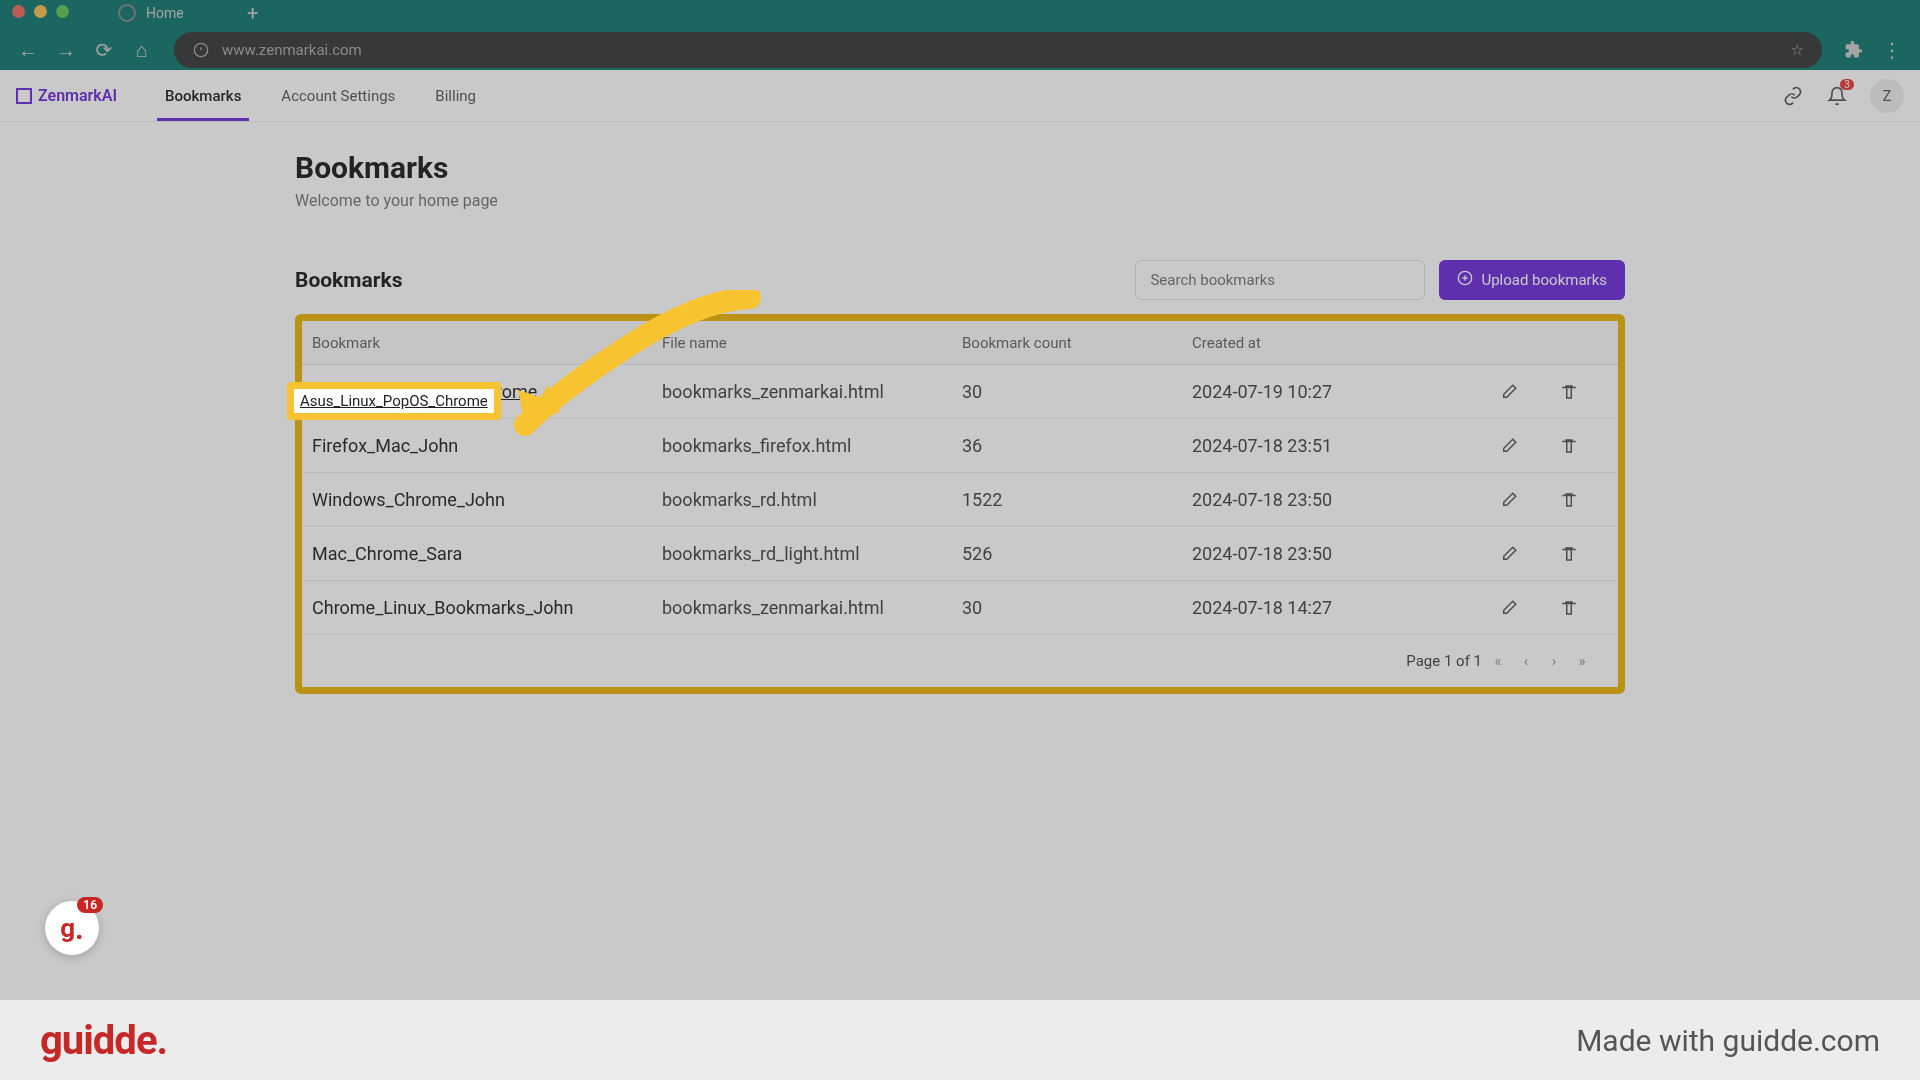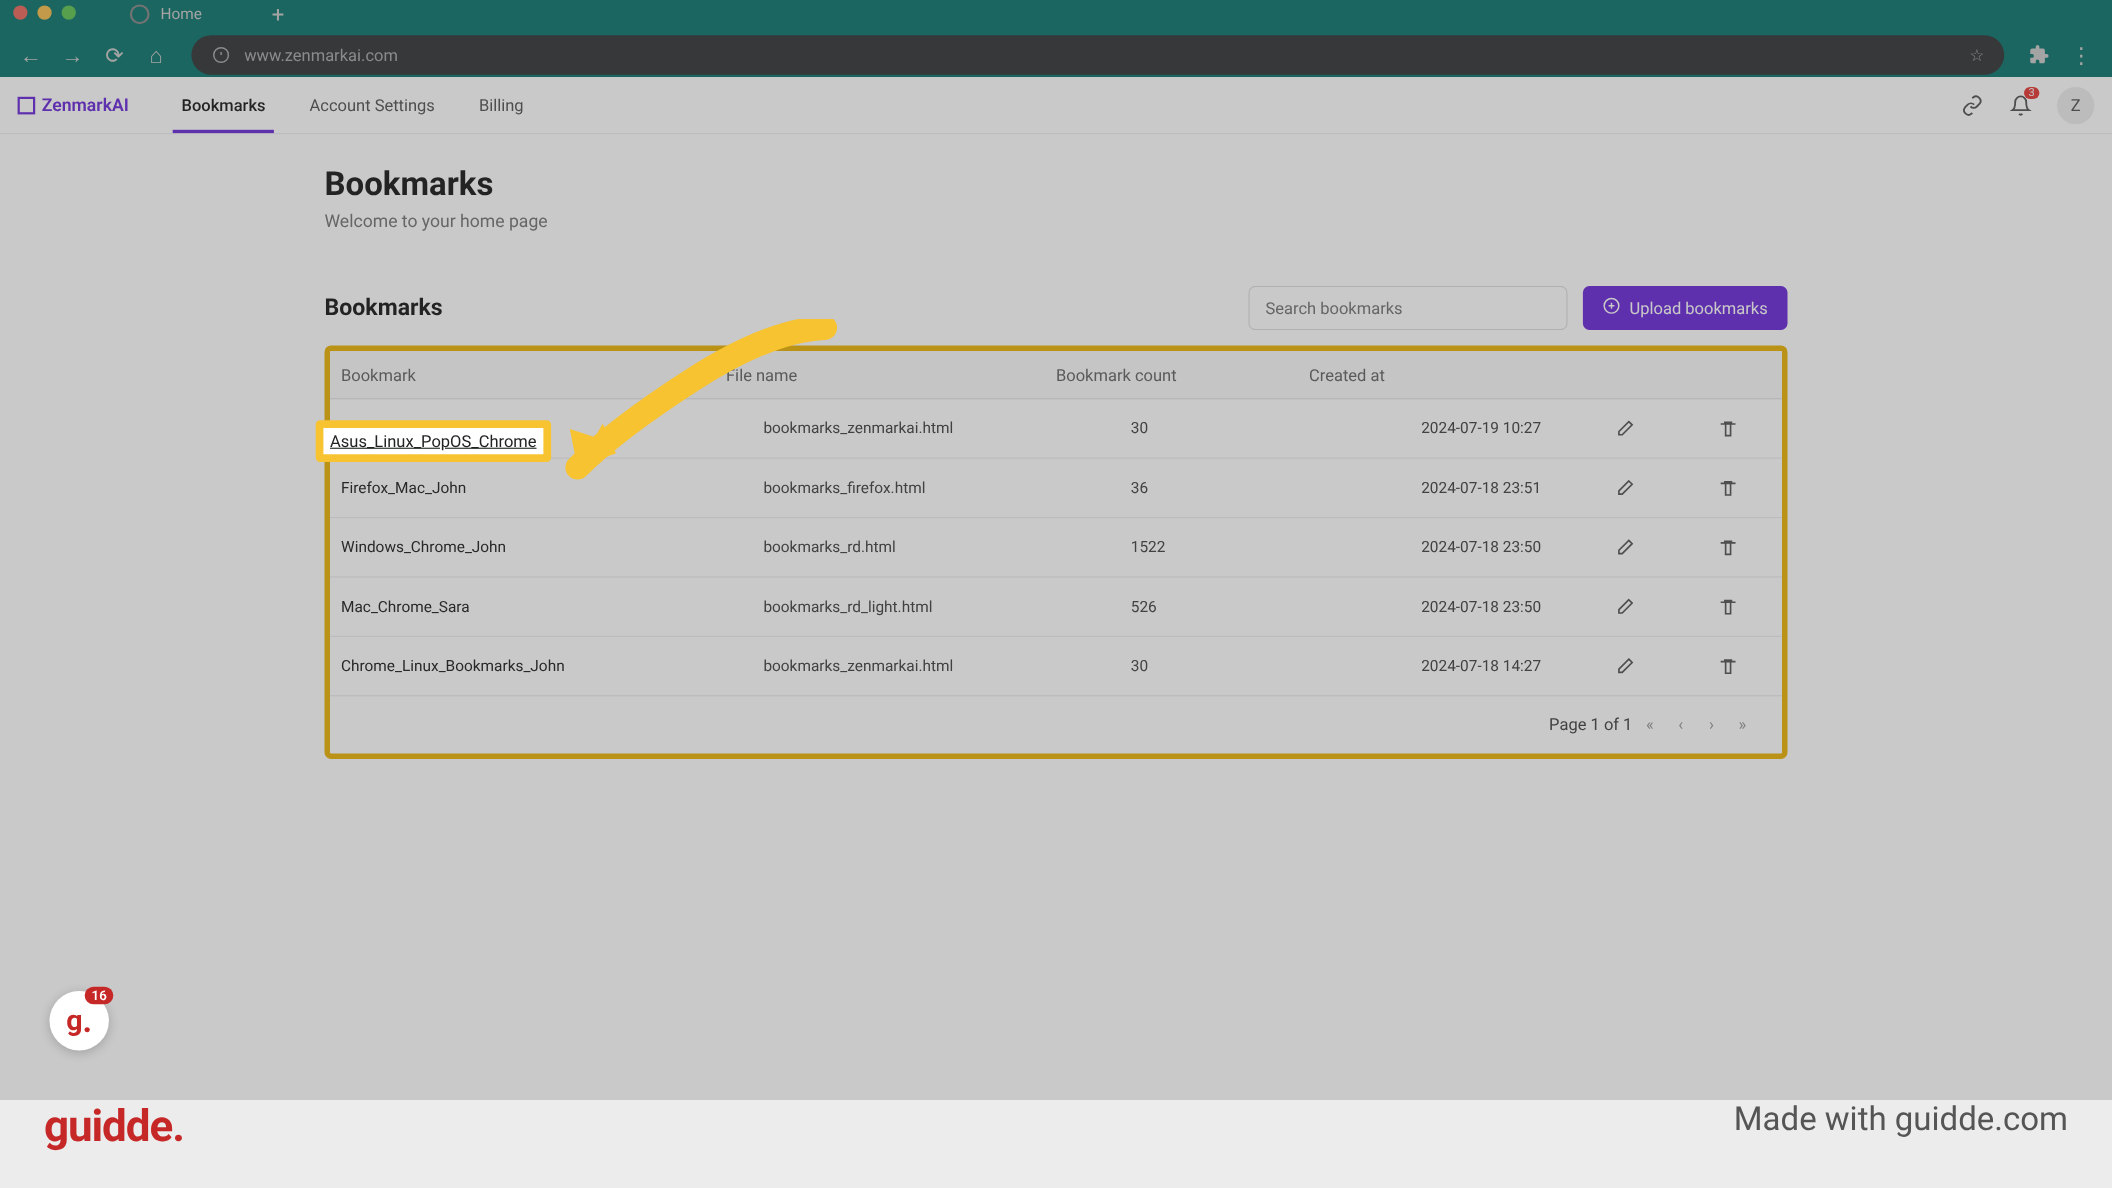--- a/index.html
+++ b/index.html
@@ -41,40 +41,40 @@
 .page-title { font-size:30px; font-weight:700; color:#1a1a1a; margin-left:295px; }
 .page-sub { font-size:16px; color:#777; margin-top:6px; margin-left:295px; }
 
 .section { margin-top:50px; margin-left:295px; margin-right:295px; }
 .section-head { display:flex; align-items:center; margin-bottom:14px; }
 .section-title { font-size:21px; font-weight:700; color:#1a1a1a; }
 .section-actions { margin-left:auto; display:flex; gap:14px; }
 .search-input { width:290px; height:40px; border:1px solid #ddd; border-radius:6px; padding:0 14px; font-size:15px; color:#be185d; background:#fff; }
 .upload-btn { height:40px; background:#6c2bd9; color:#fff; border:none; border-radius:6px; padding:0 18px; font-size:15px; display:flex; align-items:center; gap:8px; cursor:pointer; }
 
-.table { border:5px solid #eab308; border-radius:6px; overflow:hidden; }
+.table { border:7px solid #eab308; border-radius:6px; overflow:hidden; }
 .thead, .trow { display:grid; grid-template-columns: 350px 300px 230px 1fr 60px 50px; align-items:center; padding:0 10px; }
 .thead { height:44px; background:#fafafa; border-bottom:1px solid #e2e2e6; color:#666; font-size:15px; }
-.trow { height:54px; border-bottom:1px solid #eceaee; color:#444; font-size:14px;gap:34px; }
+.trow { height:54px; border-bottom:1px solid #eceaee; color:#444; font-size:18px; }
 .trow:last-of-type { border-bottom:1px solid #e2e2e6; }
 .trow .link { text-decoration:underline; color:#222; }
 .row-icon { width:22px;height:22px;color:#555;display:flex;align-items:center;justify-content:center;cursor:pointer; }
 
 .pager { height:52px; display:flex; align-items:center; justify-content:flex-end; gap:4px; padding:0 24px; color:#444; font-size:15px; }
 .pager-btn { width:24px;height:24px;color:#999;display:flex;align-items:center;justify-content:center;cursor:pointer; }
 
 
 .hl-box { position:absolute; border:7px solid #f7c331; background:#fff; border-radius:4px; padding:3px 6px; font-size:15px; color:#222; text-decoration:underline; }
 .arrow-svg { position:absolute; pointer-events:none; }
 
 
 .float-badge { position:absolute; left:45px; bottom:125px; width:54px;height:54px;border-radius:50%;background:#fff;box-shadow:0 2px 10px rgba(0,0,0,.2);display:flex;align-items:center;justify-content:center;color:#c62828;font-weight:700;font-size:26px; }
 .float-badge .count { position:absolute; top:-4px; right:-4px; background:#c62828;color:#fff;font-size:12px;border-radius:10px;padding:1px 6px; font-weight:600; }
 
-.footer { position:absolute; bottom:0; left:0; right:0; height:80px; background:#ececec; display:flex; padding:0 40px; }
+.footer { position:absolute; bottom:0; left:0; right:0; height:80px; background:#ececec; display:flex; align-items:center; padding:0 40px; }
 .footer-brand { color:#c62828; font-size:40px; font-weight:700; letter-spacing:-1px; }
 .footer-made { margin-left:auto; color:#555; font-size:30px; }
 
 
 .scrim { position:absolute; inset:0; background:rgba(60,60,60,0.28); pointer-events:none; }
 .scrim-area { position:absolute; left:0; right:0; top:0; bottom:80px; }
 </style>
 </head>
 <body>
 

